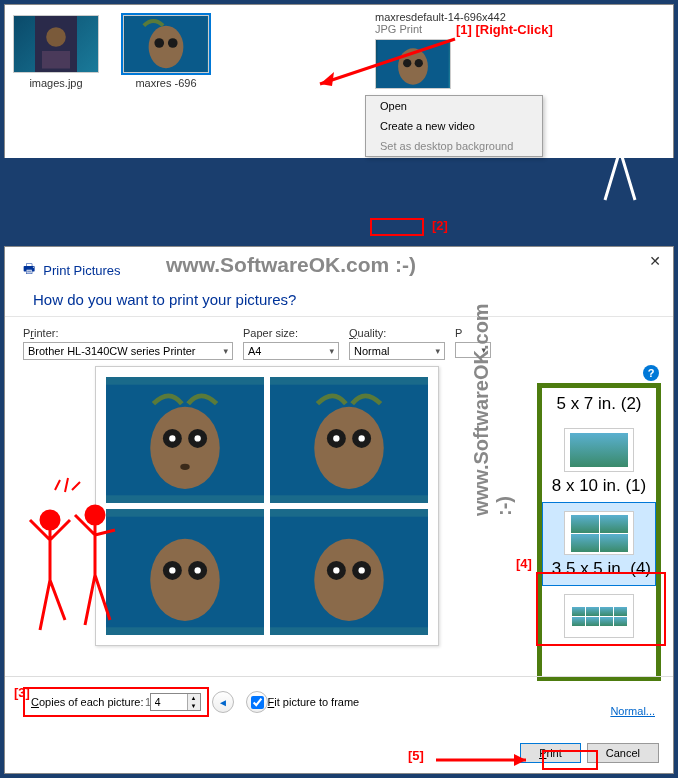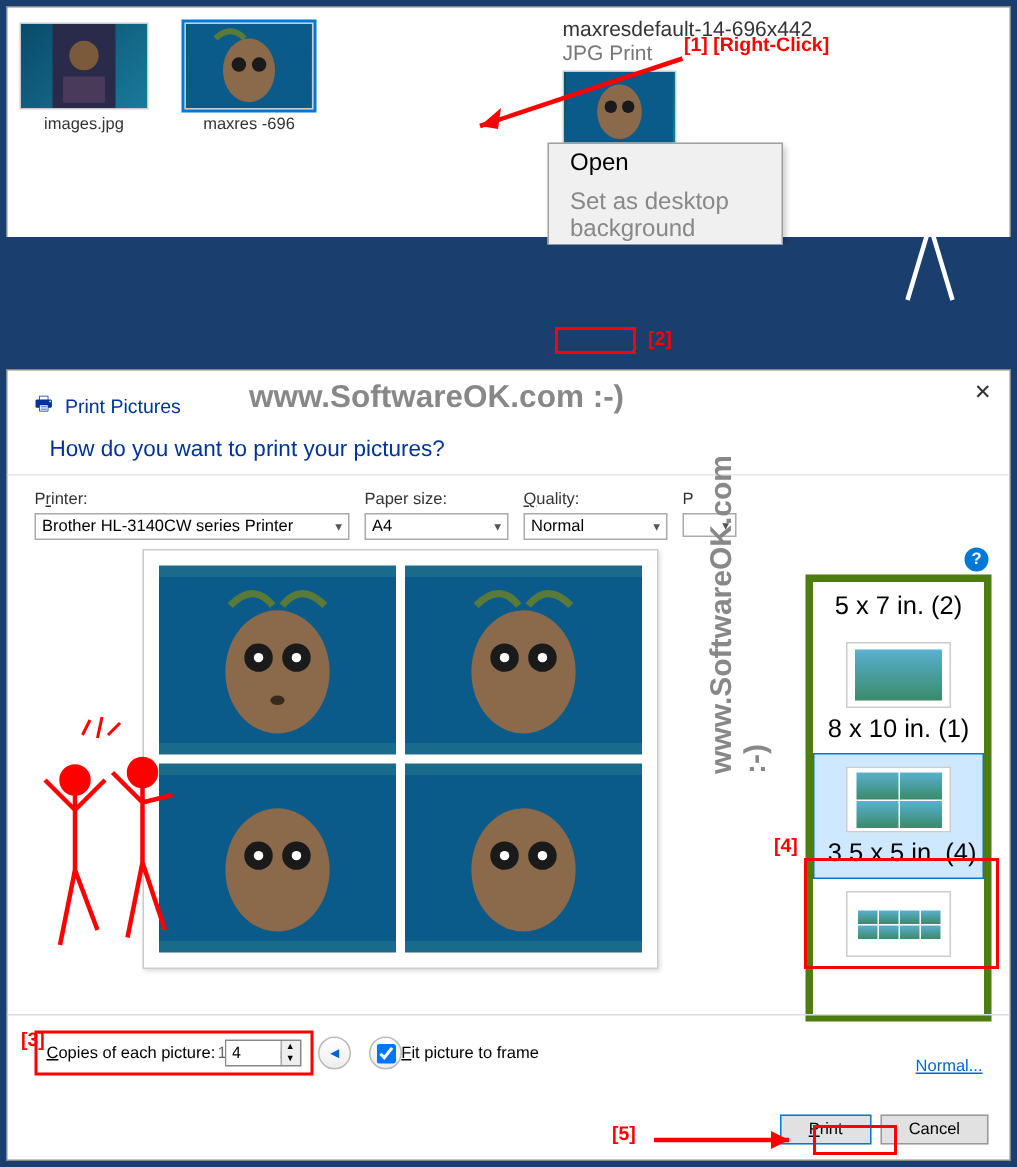--- a/index.html
+++ b/index.html
@@ -4,23 +4,23 @@
 <style>
 * { box-sizing: border-box; margin: 0; padding: 0; font-family: 'Segoe UI', Tahoma, sans-serif; }
 body { background: #1a3e6e; width: 678px; height: 778px; position: relative; overflow: hidden; }
 
 .top-section { background: #fff; margin: 4px; border: 1px solid #888; height: 160px; position: relative; overflow: hidden; }
 .file-grid { display: flex; padding: 10px 8px; gap: 24px; }
 .file-item { text-align: center; width: 86px; font-size: 11px; color: #333; }
 .thumb { width: 86px; height: 58px; background: linear-gradient(135deg,#0a4a6a,#1a7a9a); margin-bottom: 4px; border: 1px solid #ccc; position: relative; }
 .thumb svg { width: 100%; height: 100%; }
 .file-item.sel .thumb { outline: 2px solid #0078d7; }
-.file-details { position: absolute; top: 6px; left: 370px; font-size: 14px; color: #333; }
-
-.ctx-menu { position: absolute; top: 90px; left: 360px; background: #f0f0f0; border: 1px solid #a0a0a0; width: 157px; font-size: 16px; box-shadow: 2px 2px 4px rgba(0,0,0,0.2); z-index: 5; }
+.file-details { position: absolute; top: 6px; left: 370px; font-size: 11px; color: #333; }
+
+.ctx-menu { position: absolute; top: 90px; left: 360px; background: #f0f0f0; border: 1px solid #a0a0a0; width: 178px; font-size: 11px; box-shadow: 2px 2px 4px rgba(0,0,0,0.2); z-index: 5; }
 .ctx-item { padding: 4px 14px; cursor: default; }
 
 .divider-bar { background: #1a3e6e; height: 8px; position: absolute; left: 0; right: 0; top: 158px; z-index: 4; }
 .divider-bar2 { background: #1a3e6e; height: 8px; position: absolute; left: 0; right: 0; top: 206px; z-index: 4; }
 
 .print-dialog { position: absolute; top: 246px; left: 4px; right: 4px; bottom: 4px; background: #fff; border: 1px solid #888; }
 .print-header { padding: 12px 18px 8px; }
 .print-header .icon-title { display: flex; align-items: center; gap: 8px; color: #003399; font-size: 13px; }
 .print-header h2 { font-weight: normal; font-size: 15px; color: #003399; margin-top: 10px; margin-left: 10px; }
 
@@ -111,20 +111,21 @@
           <rect width="86" height="58" fill="#0a5a8a"></rect>
           <ellipse cx="43" cy="32" rx="18" ry="22" fill="#8a6a4a"></ellipse>
           <circle cx="36" cy="28" r="5" fill="#1a1a1a"></circle>
           <circle cx="50" cy="28" r="5" fill="#1a1a1a"></circle>
         </svg>
     </div>
   </div>
 
   <div class="ctx-menu">
     <div class="ctx-item">Open</div>
+    <div class="ctx-item">Create a new video</div>
     <div class="ctx-item" style="color:#888">Set as desktop background</div>
 
   </div>
 </div>
 
 <div class="divider-bar"></div>
 <div class="divider-bar2"></div>
 
 <svg class="stickman" style="top:60px;left:580px" width="80" height="180" viewBox="0 0 80 180">
   <g stroke="#fff" stroke-width="3" fill="none">

